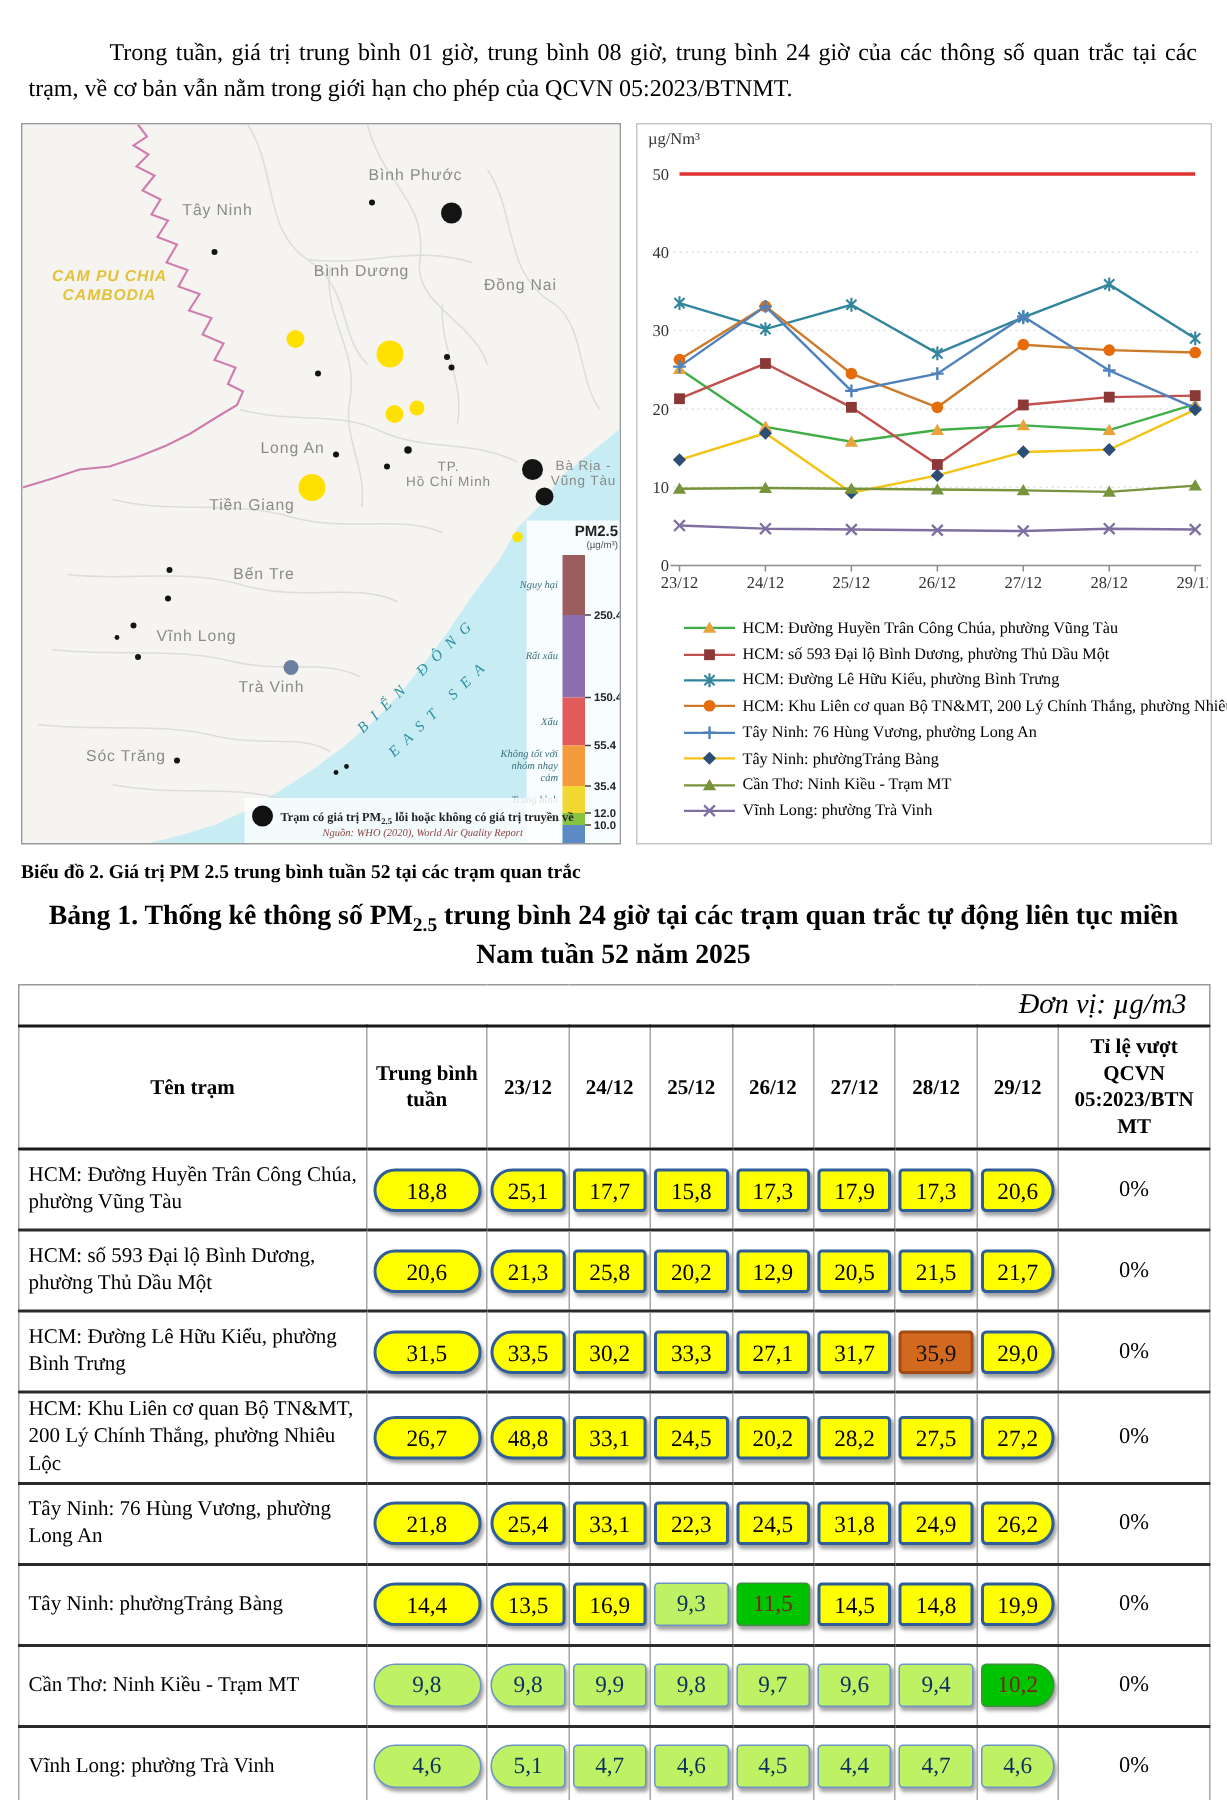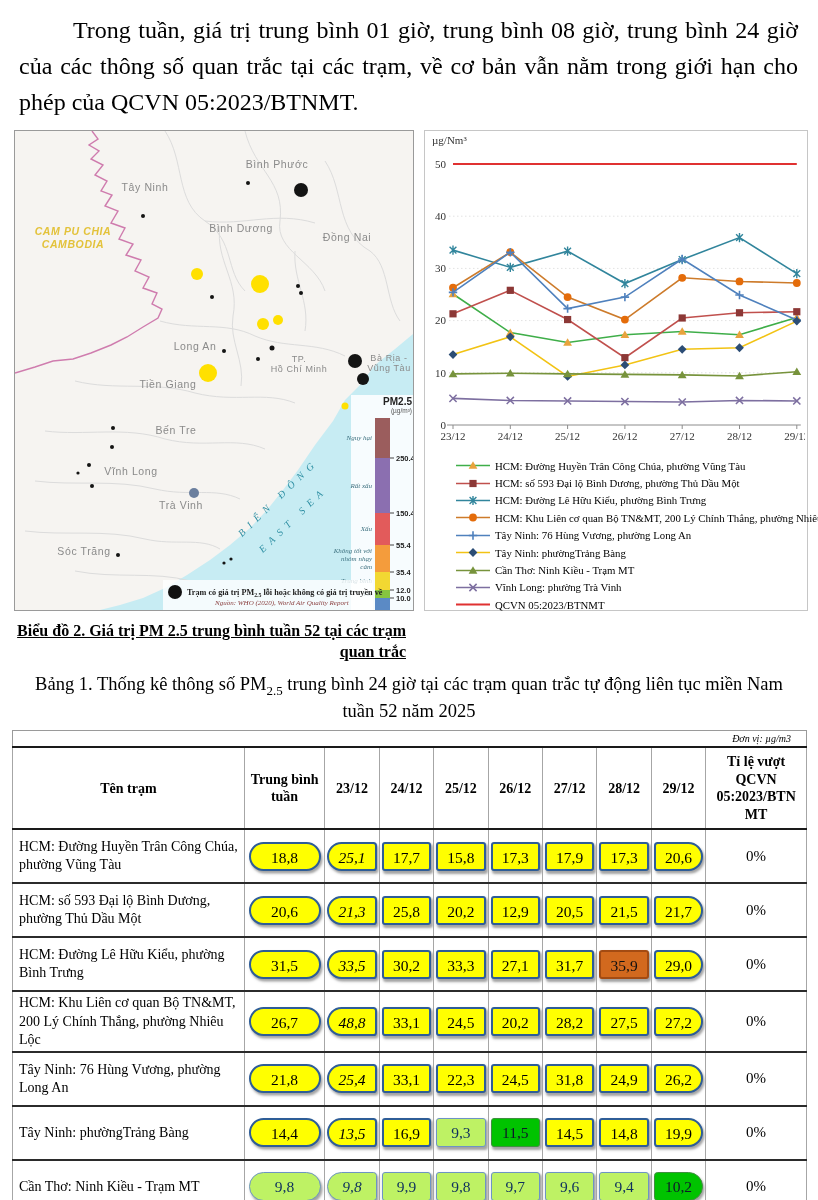--- a/index.html
+++ b/index.html
@@ -1,47 +1,47 @@
 <!DOCTYPE html>
 <html><head>
 <meta charset="utf-8">
 <style>
   html,body{margin:0;padding:0;background:#fff;}
   body{width:818px;height:1200px;overflow:hidden;font-family:"Liberation Serif",serif;color:#000;position:relative;}
-  .para{margin:12px 20px 0 19px;font-size:24px;line-height:1.5;text-align:justify;text-indent:54px;}
+  .para{margin:24px 20px 0 19px;font-size:16px;line-height:1.5;text-align:justify;text-indent:54px;}
   .figs{display:flex;margin:10px 10px 0 14px;gap:10px;}
   .panel{background:#fff;}
   .map-panel{width:400px;height:481px;border:1px solid #9a9a9a;box-sizing:border-box;}
   .chart-panel{width:384px;height:481px;border:1px solid #c6c6c6;box-sizing:border-box;padding:0 2px;}
   .chart-legend{margin:2px 0 0 28px;}
   .chart-legend .li{display:flex;align-items:center;height:17.4px;font-size:10.8px;white-space:nowrap;}
   .chart-legend .li svg{flex:0 0 36px;margin-right:4px;}
   .caps{display:flex;margin-top:9px;}
   .cap-l{width:420px;}
   .cap-r{flex:1;}
-  .figcap{font-weight:bold;font-size:16px;text-align:right;line-height:1.32;margin:0 14px;text-decoration:underline;}
-  .tbl-title{font-weight:normal;font-size:18.5px;text-align:center;line-height:1.35;margin:10px 26px 6px 26px;}
+  .figcap{font-weight:bold;font-size:13px;text-align:left;line-height:1.32;margin:0 14px;}
+  .tbl-title{font-weight:bold;font-size:18.5px;text-align:center;line-height:1.35;margin:10px 26px 6px 26px;}
   table{border-collapse:collapse;margin:4px 11px 0 12px;width:795px;table-layout:fixed;
         border-left:1px solid #9a9a9a;border-right:1px solid #9a9a9a;border-top:1px solid #9a9a9a;border-bottom:2.5px solid #1a1a1a;}
   td,th{border-left:1px solid #a6a6a6;border-right:1px solid #a6a6a6;}
-  tr.unit-row td{border-bottom:2.5px solid #1a1a1a;font-style:italic;text-align:right;font-size:10px;padding:2px 15px 2px 2px;border-left:none;border-right:none;}
+  tr.unit-row td{border-bottom:2.5px solid #1a1a1a;font-style:italic;text-align:right;font-size:19px;padding:2px 15px 2px 2px;border-left:none;border-right:none;}
   th{font-size:14px;font-weight:bold;padding:5px 2px;vertical-align:middle;border-bottom:2.5px solid #1a1a1a;line-height:1.25;word-break:break-word;}
   tbody td{border-bottom:2.2px solid #2b2b2b;height:42px;vertical-align:middle;}
   td.name{font-size:14px;line-height:1.3;padding:2px 3px 2px 6px;}
   td.val{padding:5px 1px;}
   td.rate{text-align:center;font-size:15px;}
   .pill{height:29px;line-height:28px;text-align:center;font-size:15.5px;box-shadow:1.5px 2.5px 2.5px rgba(70,70,70,.5);box-sizing:border-box;}
   .cap-p{border-radius:15px;width:72px;margin:0 auto;}
-  .bl{border-radius:16px 4px 4px 16px;margin:0 1px;font-style:italic;}
+  .bl{border-radius:16px 4px 4px 16px;margin:0 1px;}
   .sq{border-radius:3px;margin:0 1px;}
   .br{border-radius:4px 16px 16px 4px;margin:0 1px;}
   .cy{background:#ffff00;border:2px solid #2e5d97;color:#000;}
   .co{background:#d2691e;border:2px solid #a34b12;color:#101010;}
   .cb{background:#bef264;border:1px solid #6d94c4;color:#0d2f5e;}
-  .cg{background:#00c300;border:1px solid #3f8f3f;color:#0f172a;}
+  .cg{background:#00c300;border:1px solid #3f8f3f;color:#7f1d1d;}
   sub{font-size:70%;}
 </style>
 </head>
 <body>
 
 <p class="para">Trong tuần, giá trị trung bình 01 giờ, trung bình 08 giờ, trung bình 24 giờ của các thông số quan trắc tại các trạm, về cơ bản vẫn nằm trong giới hạn cho phép của QCVN 05:2023/BTNMT.</p>
 
 <div class="figs">
 
   <div class="panel map-panel">
@@ -302,26 +302,20 @@
           </svg>
           <span>Cần Thơ: Ninh Kiều - Trạm MT</span>
         </div>
         <div class="li">
           <svg width="36" height="11">
             <line x1="1" y1="5.5" x2="35" y2="5.5" stroke="#7d6fa0" stroke-width="1.5"></line>
             <path d="M14.4 1.9L21.6 9.1M14.4 9.1L21.6 1.9" stroke="#7d6fa0" stroke-width="1.5" fill="none"></path>
           </svg>
           <span>Vĩnh Long: phường Trà Vinh</span>
         </div>
-        <div class="li">
-          <svg width="36" height="11">
-            <line x1="1" y1="5.5" x2="35" y2="5.5" stroke="#e03131" stroke-width="2"></line>
-          </svg>
-          <span>QCVN 05:2023/BTNMT</span>
-        </div>
       </div>
   </div>
 </div>
 
 <div class="caps">
   <div class="cap-l">
       <div class="figcap">Biểu đồ 2. Giá trị PM 2.5 trung bình tuần 52 tại các trạm quan trắc</div>
     </div>
 </div>
 

